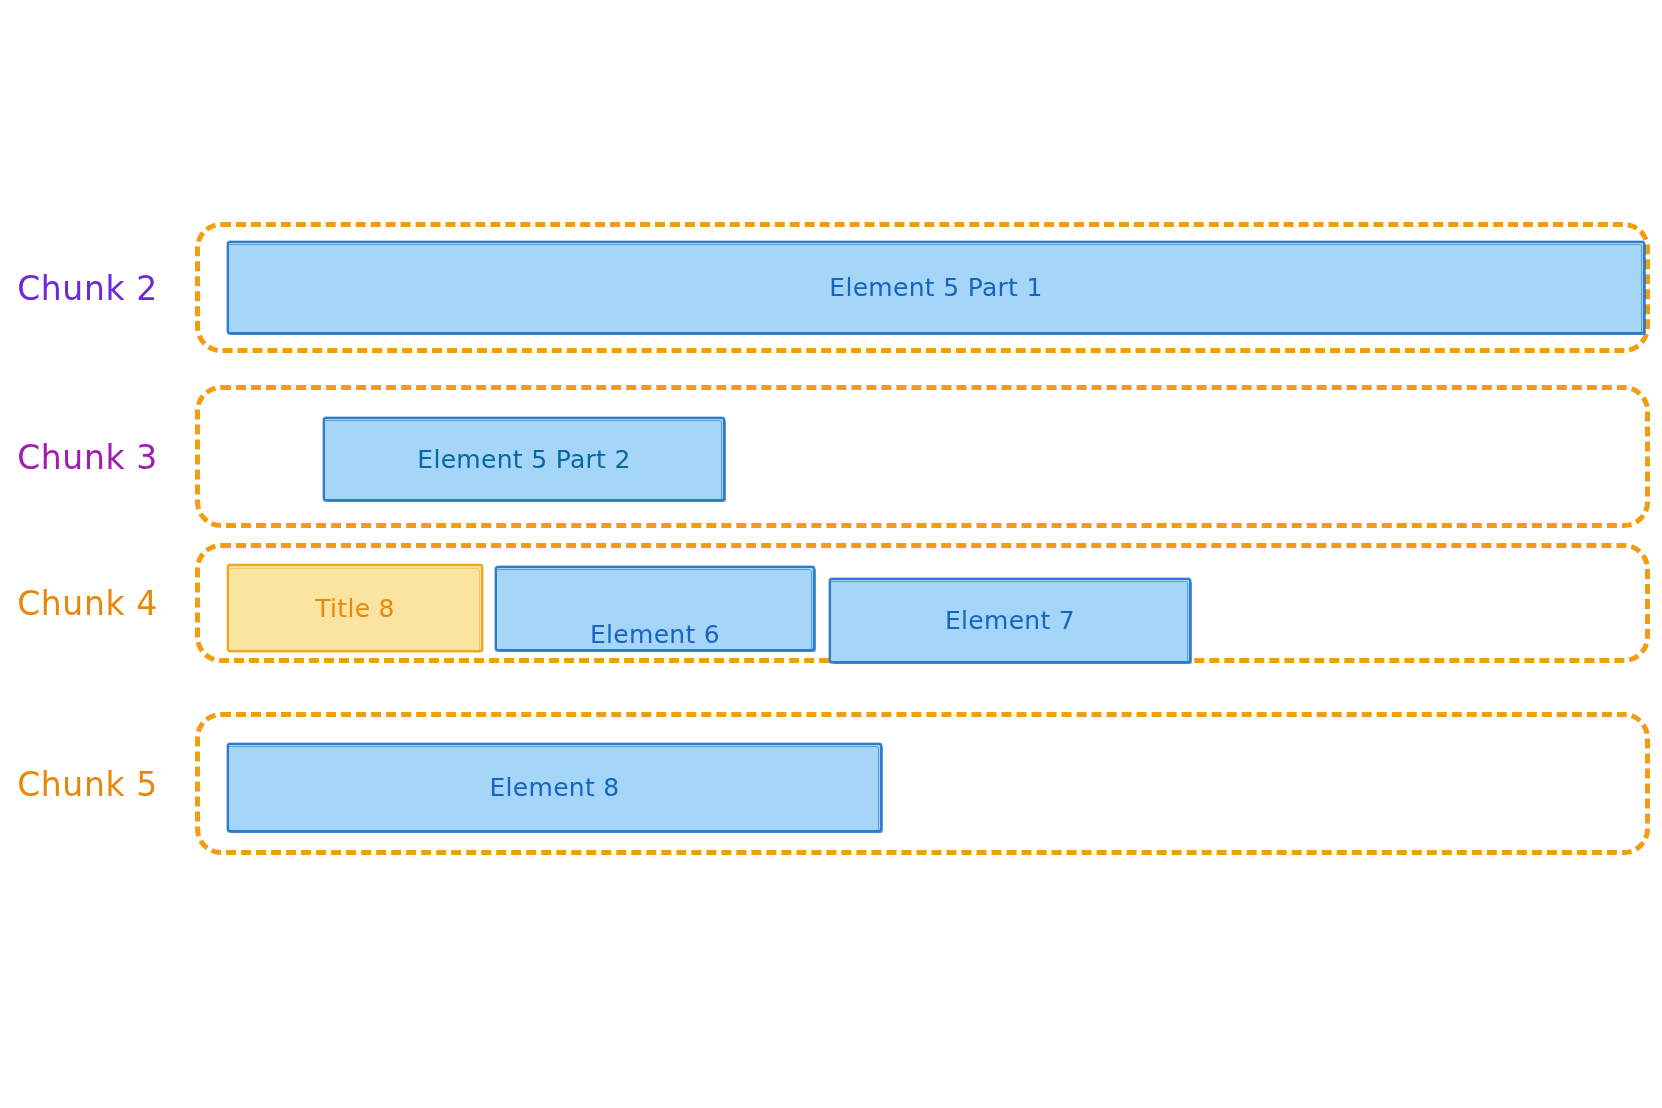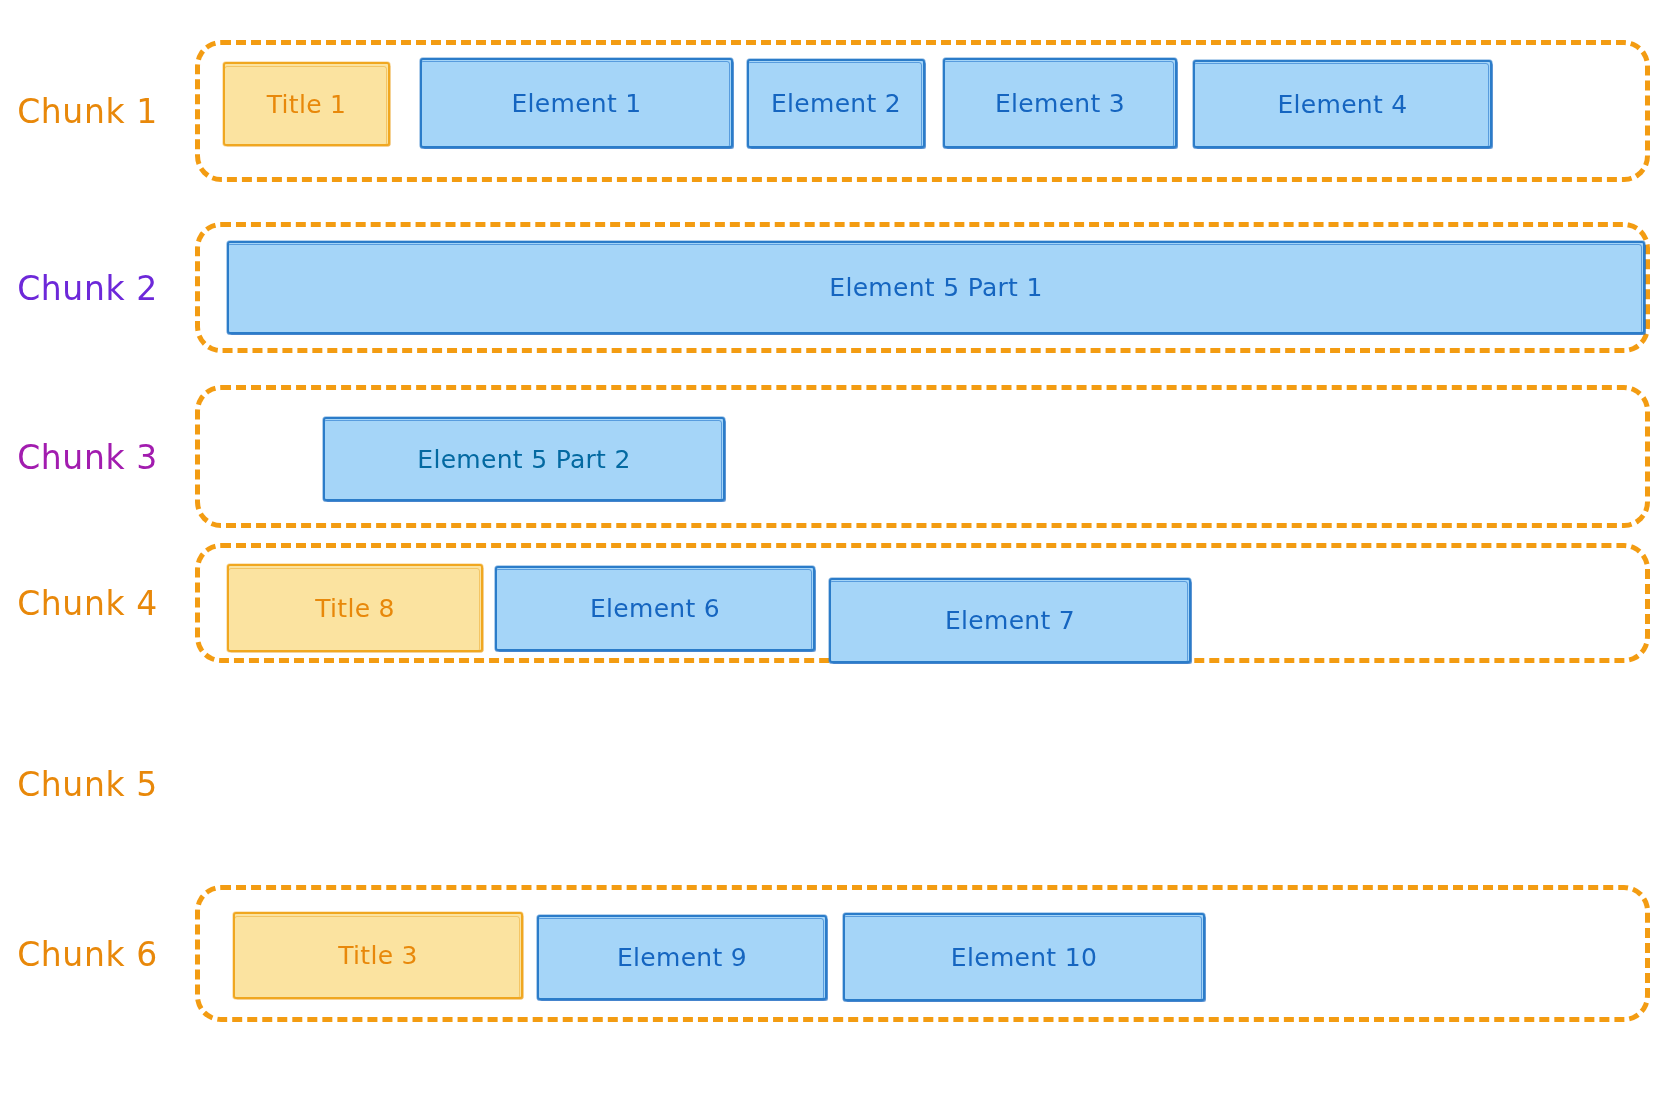--- a/index.html
+++ b/index.html
@@ -114,42 +114,20 @@
     position: relative;
     z-index: 2;
     pointer-events: none;
   }
 </style>
 </head>
 <body style="background: rgb(255, 255, 255);">
 
 <div id="canvas">
 
-<div class="chunk-row" style="left: 0px; top: 40px; width: 1650px; height: 142px;">
-      <div class="chunk-label" style="color: rgb(232, 136, 10);">Chunk 1</div>
-      <div class="chunk-box" style="left: 195px; top: 0px; width: 1455px; height: 142px; border-color: rgb(243, 156, 18);">
-        <div class="items">
-          <div class="node title" style="left: 23px; top: 17px; width: 167px; height: 84px; background: rgb(251, 227, 160); border-color: rgb(240, 167, 32); color: rgb(232, 136, 10);">
-            <span>Title 1</span>
-          </div>
-          <div class="node element" style="left: 220px; top: 13px; width: 313px; height: 90px; background: rgb(165, 213, 248); border-color: rgb(43, 124, 201); color: rgb(21, 101, 192);">
-            <span>Element 1</span>
-          </div>
-          <div class="node element" style="left: 547px; top: 14px; width: 178px; height: 89px; background: rgb(165, 213, 248); border-color: rgb(43, 124, 201); color: rgb(21, 101, 192);">
-            <span>Element 2</span>
-          </div>
-          <div class="node element" style="left: 743px; top: 13px; width: 234px; height: 90px; background: rgb(165, 213, 248); border-color: rgb(43, 124, 201); color: rgb(21, 101, 192);">
-            <span>Element 3</span>
-          </div>
-          <div class="node element" style="left: 993px; top: 15px; width: 299px; height: 88px; background: rgb(165, 213, 248); border-color: rgb(43, 124, 201); color: rgb(21, 101, 192);">
-            <span>Element 4</span>
-          </div>
-        </div>
-      </div>
-    </div>
     <div class="chunk-row" style="left: 0px; top: 222px; width: 1650px; height: 131px;">
       <div class="chunk-label" style="color: #6d28d9;">Chunk 2</div>
       <div class="chunk-box" style="left: 195px; top: 0px; width: 1455px; height: 131px; border-color: rgb(243, 156, 18);">
         <div class="items">
           <div class="node element" style="left: 27px; top: 14px; width: 1418px; height: 93px; background: rgb(165, 213, 248); border-color: rgb(43, 124, 201); color: rgb(21, 101, 192);">
             <span>Element 5 Part 1</span>
           </div>
         </div>
       </div>
     </div>
@@ -163,41 +141,32 @@
         </div>
       </div>
     </div>
     <div class="chunk-row" style="left: 0px; top: 543px; width: 1650px; height: 120px;">
       <div class="chunk-label" style="color: rgb(232, 136, 10);">Chunk 4</div>
       <div class="chunk-box" style="left: 195px; top: 0px; width: 1455px; height: 120px; border-color: rgb(243, 156, 18);">
         <div class="items">
           <div class="node title" style="left: 27px; top: 16px; width: 256px; height: 88px; background: rgb(251, 227, 160); border-color: rgb(240, 167, 32); color: rgb(232, 136, 10);">
             <span>Title 8</span>
           </div>
-          <div class="node element" style="left: 295px; top: 18px; width: 320px; height: 85px; background: rgb(165, 213, 248); border-color: rgb(43, 124, 201); color: rgb(21, 101, 192);">
+          <div class="node element" style="left: 295px; top: 18px; width: 320px; height: 85px; background: rgb(165, 213, 248); border-color: rgb(43, 124, 201); color: rgb(21, 101, 192); align-items: flex-end;">
             <span>Element 6</span>
           </div>
           <div class="node element" style="left: 629px; top: 18px; width: 362px; height: 85px; background: rgb(165, 213, 248); border-color: rgb(43, 124, 201); color: rgb(21, 101, 192); margin-top: 12px;">
             <span>Element 7</span>
           </div>
         </div>
       </div>
     </div>
     <div class="chunk-row" style="left: 0px; top: 712px; width: 1650px; height: 143px;">
       <div class="chunk-label" style="color: rgb(232, 136, 10);">Chunk 5</div>
-    </div>
-    <div class="chunk-row" style="left: 0px; top: 885px; width: 1650px; height: 137px;">
-      <div class="chunk-label" style="color: rgb(232, 136, 10);">Chunk 6</div>
-      <div class="chunk-box" style="left: 195px; top: 0px; width: 1455px; height: 137px; border-color: rgb(243, 156, 18);">
+      <div class="chunk-box" style="left: 195px; top: 0px; width: 1455px; height: 143px; border-color: rgb(243, 156, 18);">
         <div class="items">
-          <div class="node title" style="left: 33px; top: 22px; width: 290px; height: 87px; background: rgb(251, 227, 160); border-color: rgb(240, 167, 32); color: rgb(232, 136, 10);">
-            <span>Title 3</span>
-          </div>
-          <div class="node element" style="left: 337px; top: 25px; width: 290px; height: 85px; background: rgb(165, 213, 248); border-color: rgb(43, 124, 201); color: rgb(21, 101, 192);">
-            <span>Element 9</span>
-          </div>
-          <div class="node element" style="left: 643px; top: 23px; width: 362px; height: 88px; background: rgb(165, 213, 248); border-color: rgb(43, 124, 201); color: rgb(21, 101, 192);">
-            <span>Element 10</span>
+          <div class="node element" style="left: 27px; top: 26px; width: 655px; height: 89px; background: rgb(165, 213, 248); border-color: rgb(43, 124, 201); color: rgb(21, 101, 192);">
+            <span>Element 8</span>
           </div>
         </div>
       </div>
     </div>
   </div>
 
 </body></html>

